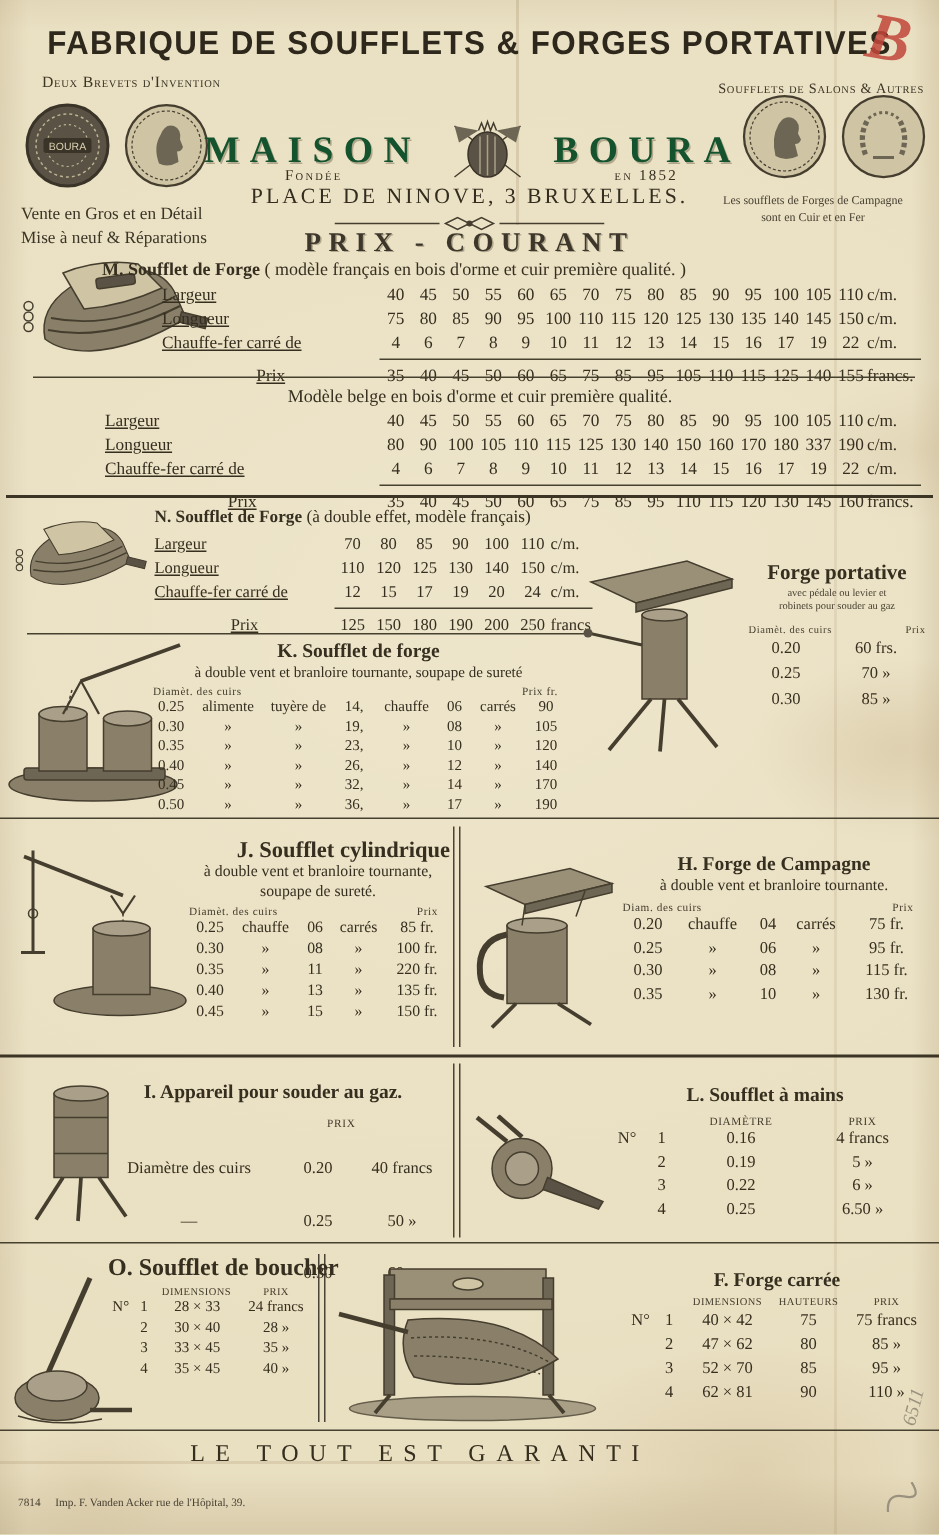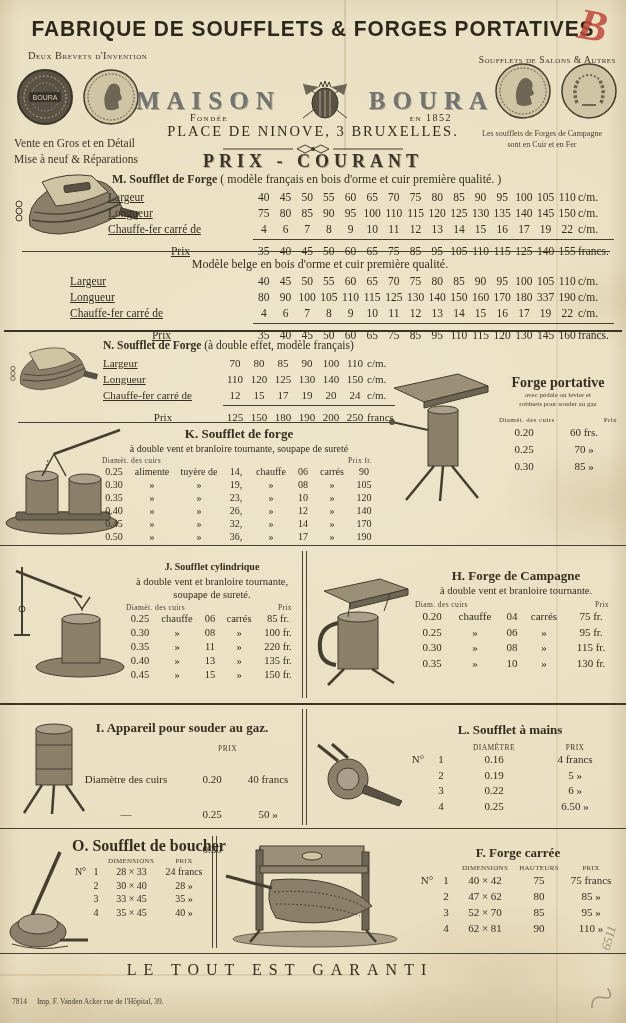--- a/index.html
+++ b/index.html
@@ -33,21 +33,21 @@
   
   .doc-title{top:16px;left:0;width:626px;text-align:center;
     font-family:"Liberation Sans","DejaVu Sans",sans-serif;font-weight:bold;
     font-size:22px;letter-spacing:1px;color:#2e281c;transform:scaleX(.95);}
   .mark-b{top:0px;left:578px;font-size:44px;font-style:italic;color:#c2473a;
     transform:rotate(10deg);font-weight:bold;opacity:.85;}
   .tagline{font-variant:small-caps;font-size:10.5px;letter-spacing:.5px;color:#3c3526;}
   .tag-left{top:50px;left:28px;}
   .tag-right{top:55px;right:10px;font-size:9.5px;}
   .brand-row{top:78px;left:140px;width:350px;display:flex;align-items:center;justify-content:center;gap:12px;}
-  .brand{font-size:25px;font-weight:bold;letter-spacing:7px;color:#737373;
+  .brand{font-size:25px;font-weight:bold;letter-spacing:7px;color:#14532d;
     text-shadow:1px 1px 0 rgba(70,60,35,.35);}
   .founded-row{top:112px;left:190px;width:262px;display:flex;justify-content:space-between;}
   .founded{font-variant:small-caps;font-size:10px;letter-spacing:1.5px;}
   .address{top:123px;left:0;width:626px;text-align:center;font-size:14.5px;letter-spacing:2px;color:#342c1e;}
   .orn{top:143px;left:223px;}
   .price-title{top:151px;left:0;width:626px;text-align:center;font-size:18px;font-weight:bold;
     letter-spacing:5px;color:#3d362a;text-shadow:1px 1px 0 rgba(70,60,35,.35);}
   .coins-left{top:68px;left:16px;display:flex;gap:8px;}
   .coins-right{top:62px;right:8px;display:flex;gap:8px;}
   .note-left{top:136px;left:14px;font-size:11.5px;line-height:1.35;color:#3c3526;}
@@ -60,21 +60,21 @@
   .numrow .cells{flex:1;display:flex;}
   .cells .cell{flex:1;text-align:center;}
   .numrow .unit{flex:none;text-align:left;}
   .overline{flex:1;display:flex;align-items:center;border-top:1.2px solid #46402f;padding-top:3px;margin-top:2px;}
   .overline .cells{flex:1;display:flex;}
   .plbl{text-align:center;}
   .shead{font-size:12px;line-height:15px;}
   .shead .ltr,.shead .ttl{font-weight:bold;}
 
   .sec-m{top:172px;left:0;width:626px;}
-  .m-head{margin-left:112px;margin-bottom:2px;}
+  .m-head{margin-left:68px;margin-bottom:2px;}
   .m-table{margin-left:108px;width:506px;}
   .m-table .lbl{width:145px;}
   .m-table .unit{width:36px;}
 
   .belge{top:257px;left:0;width:626px;}
   .belge-title{margin-left:100px;width:440px;text-align:center;font-size:12px;margin-bottom:1px;}
   .b-table{margin-left:70px;width:544px;}
   .b-table .lbl{width:183px;}
   .b-table .unit{width:36px;}
 
@@ -97,21 +97,21 @@
   .k-row{grid-template-columns:28px 48px 46px 28px 42px 22px 36px 28px;font-size:10px;line-height:13px;}
 
   .sec-fp{position:absolute;left:495px;top:40px;width:126px;text-align:center;}
   .fp-title{font-size:14px;font-weight:bold;line-height:17px;}
   .fp-sub{font-size:7px;line-height:9px;color:#453d2e;}
   .fp-cols{margin-top:7px;padding:0 4px;font-size:7px;}
   .fp-row{grid-template-columns:58px 62px;font-size:11px;line-height:17px;}
 
   .band-jh{top:549px;height:153px;}
   .sec-j{position:absolute;left:124px;top:10px;width:176px;text-align:center;}
-  .j-title{font-size:10px;line-height:16px;}
+  .j-title{font-size:15px;line-height:16px;text-align:right;}
   .j-sub{font-size:10.5px;line-height:13px;}
   .j-cols{margin-top:2px;padding:0 8px 0 2px;}
   .j-row{grid-template-columns:32px 42px 24px 34px 44px;font-size:10.5px;line-height:14px;}
   .sec-h{position:absolute;left:413px;top:18px;width:206px;text-align:center;}
   .h-title{font-size:13px;line-height:17px;}
   .h-sub{font-size:10.5px;line-height:14px;}
   .h-cols{margin-top:2px;padding:0 10px 0 2px;}
   .h-row{grid-template-columns:38px 48px 26px 38px 56px;font-size:11px;line-height:15.5px;}
 
   .band-il{top:707px;height:120px;}

